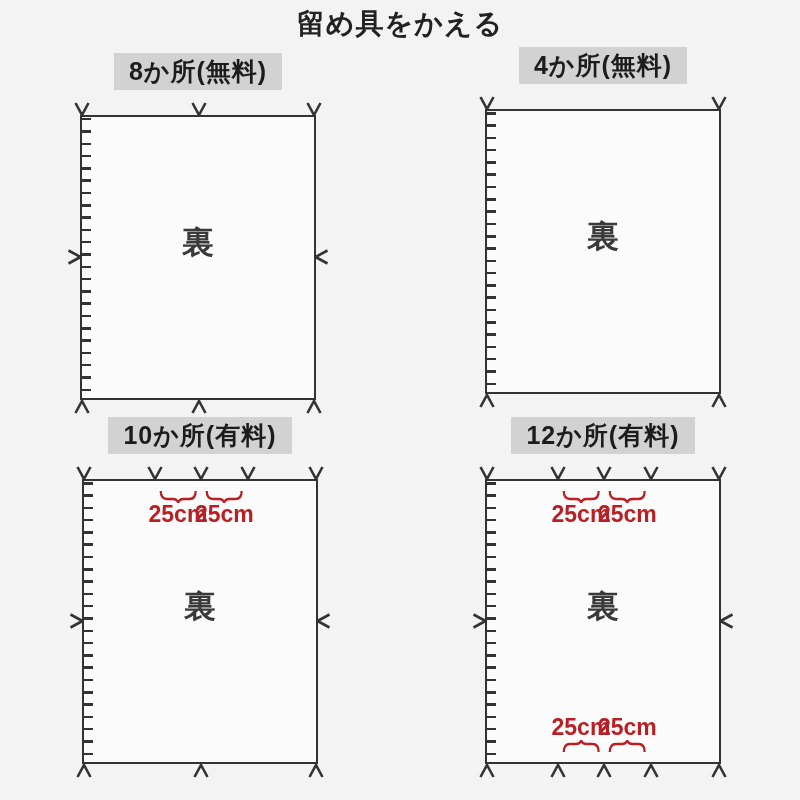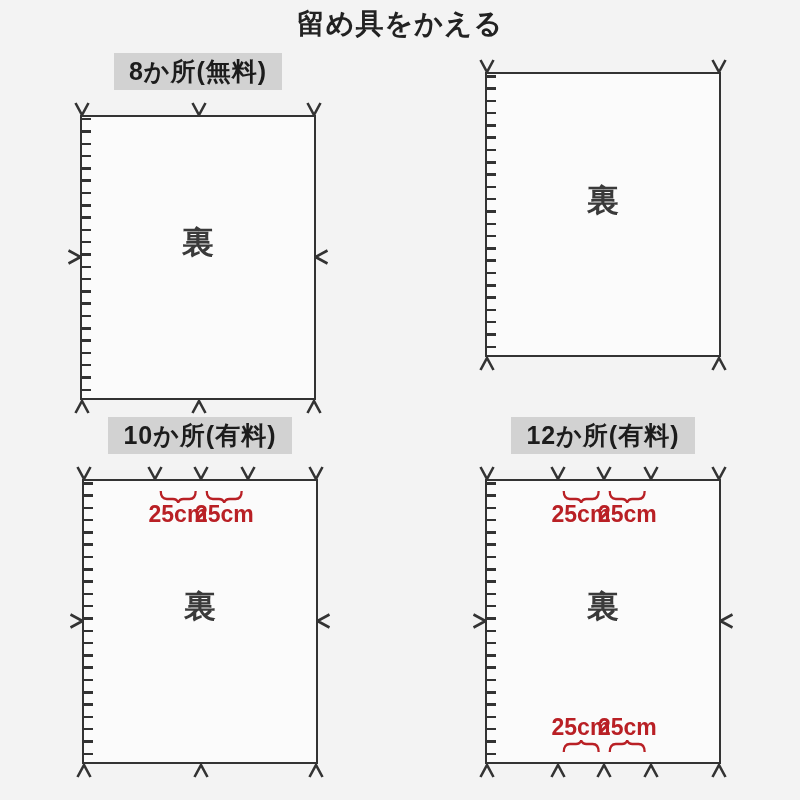--- a/index.html
+++ b/index.html
@@ -86,20 +86,21 @@
       <span class="mark left" style="top: 50%;"><svg width="17" height="14" viewBox="0 0 17 14">
           <path d="M2 1 L8.5 13 L15 1" fill="none" stroke="#333333" stroke-width="2.6"></path>
         </svg></span>
       <span class="mark right" style="top: 50%;"><svg width="17" height="14" viewBox="0 0 17 14">
           <path d="M2 1 L8.5 13 L15 1" fill="none" stroke="#333333" stroke-width="2.6"></path>
         </svg></span>
     </div>
 </section>
 
 <section class="panel panel-tr">
+  <div class="panel-header">4か所(無料)</div>
   <div class="sheet">
     <div class="seam"></div>
     <span class="back-label">裏</span>
   <span class="mark top" style="left: 0%;"><svg width="17" height="14" viewBox="0 0 17 14">
           <path d="M2 1 L8.5 13 L15 1" fill="none" stroke="#333333" stroke-width="2.6"></path>
         </svg></span>
       <span class="mark top" style="left: 100%;"><svg width="17" height="14" viewBox="0 0 17 14">
           <path d="M2 1 L8.5 13 L15 1" fill="none" stroke="#333333" stroke-width="2.6"></path>
         </svg></span>
       <span class="mark bottom" style="left: 0%;"><svg width="17" height="14" viewBox="0 0 17 14">

